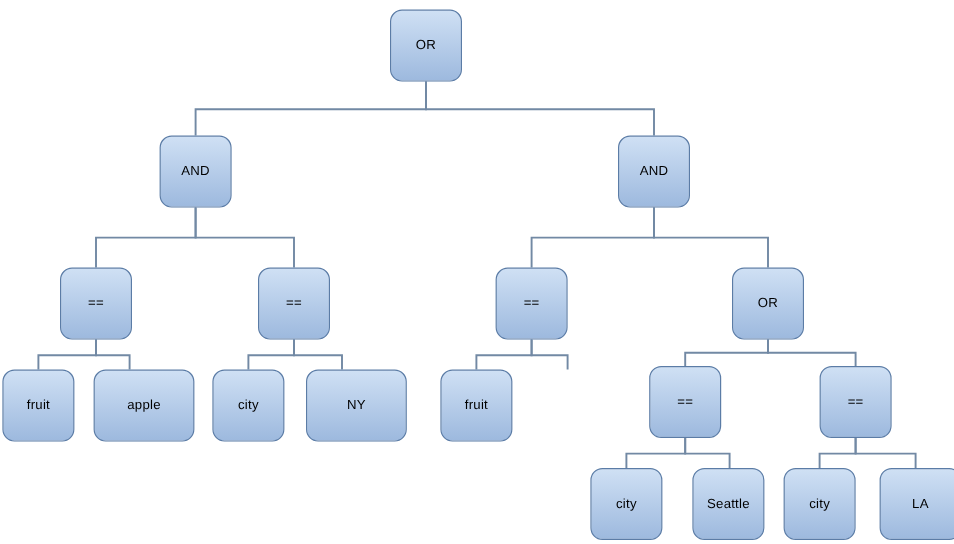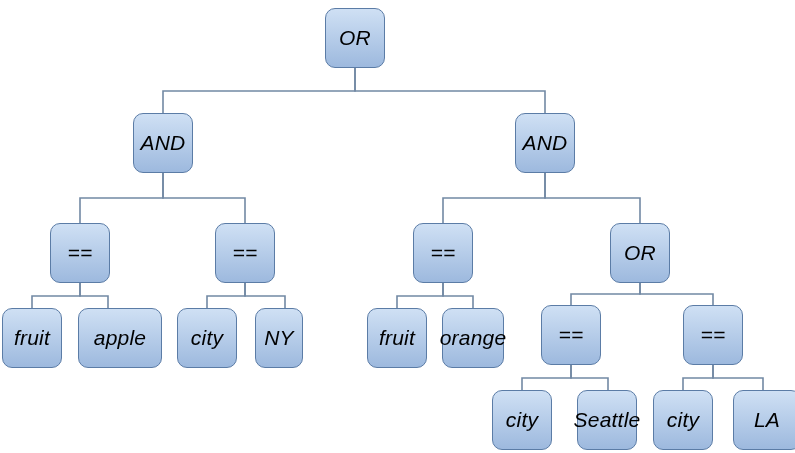--- a/index.html
+++ b/index.html
@@ -29,25 +29,24 @@
   }
   .node {
     position: absolute;
     box-sizing: border-box;
     border: 1.6px solid var(--node-border, #5b7ca6);
     border-radius: 10px;
     background: linear-gradient(180deg, var(--fill-top, #cfe0f4) 0%, var(--fill-bottom, #9db9de) 100%);
     display: flex;
     align-items: center;
     justify-content: center;
-    font-size: 21px;
+    font-size: 11px;
     color: var(--node-text, #000000);
     white-space: nowrap;
     letter-spacing: 0.2px;
-    font-style: italic;
   }
   .node.op {
     font-weight: 500;
   }
 </style>
 </head>
 <body style="background: rgb(255, 255, 255);">
 
 <div id="canvas">
   <svg class="connectors" width="795" height="453" viewBox="0 0 795 453">
@@ -73,22 +72,21 @@
 <div class="node op" style="left: 325px; top: 8px; width: 60px; height: 60px;">OR</div>
     <div class="node op" style="left: 133px; top: 113px; width: 60px; height: 60px;">AND</div>
     <div class="node op" style="left: 515px; top: 113px; width: 60px; height: 60px;">AND</div>
     <div class="node op" style="left: 50px; top: 223px; width: 60px; height: 60px;">==</div>
     <div class="node op" style="left: 215px; top: 223px; width: 60px; height: 60px;">==</div>
     <div class="node op" style="left: 413px; top: 223px; width: 60px; height: 60px;">==</div>
     <div class="node op" style="left: 610px; top: 223px; width: 60px; height: 60px;">OR</div>
     <div class="node" style="left: 2px; top: 308px; width: 60px; height: 60px;">fruit</div>
     <div class="node" style="left: 78px; top: 308px; width: 84px; height: 60px;">apple</div>
     <div class="node" style="left: 177px; top: 308px; width: 60px; height: 60px;">city</div>
-    <div class="node" style="left: 255px; top: 308px; width: 48px; height: 60px;">NY</div>
+    <div class="node" style="left: 255px; top: 308px; width: 84px; height: 60px;">NY</div>
     <div class="node" style="left: 367px; top: 308px; width: 60px; height: 60px;">fruit</div>
-    <div class="node" style="left: 442px; top: 308px; width: 62px; height: 60px;">orange</div>
     <div class="node op" style="left: 541px; top: 305px; width: 60px; height: 60px;">==</div>
     <div class="node op" style="left: 683px; top: 305px; width: 60px; height: 60px;">==</div>
     <div class="node" style="left: 492px; top: 390px; width: 60px; height: 60px;">city</div>
     <div class="node" style="left: 577px; top: 390px; width: 60px; height: 60px;">Seattle</div>
     <div class="node" style="left: 653px; top: 390px; width: 60px; height: 60px;">city</div>
     <div class="node" style="left: 733px; top: 390px; width: 68px; height: 60px;">LA</div>
   </div>
 
 </body></html>

